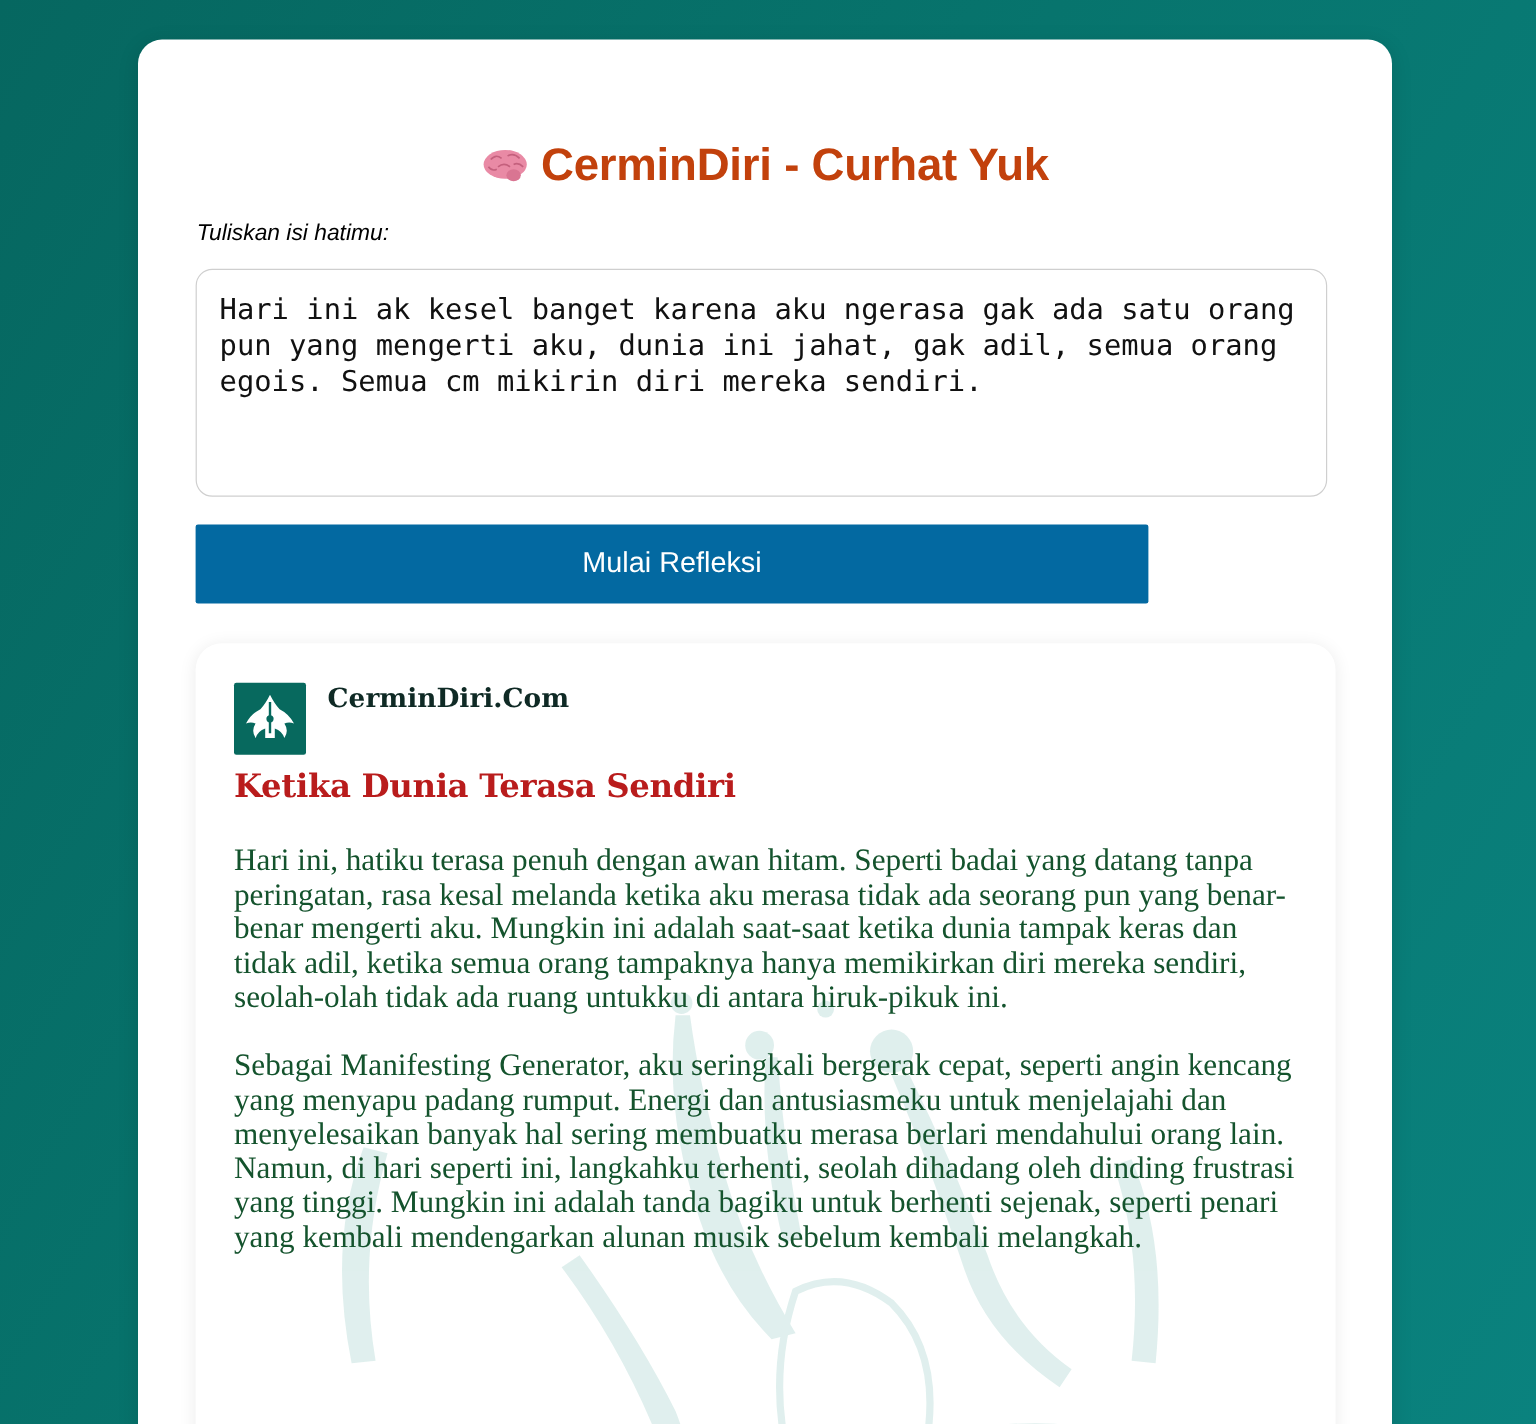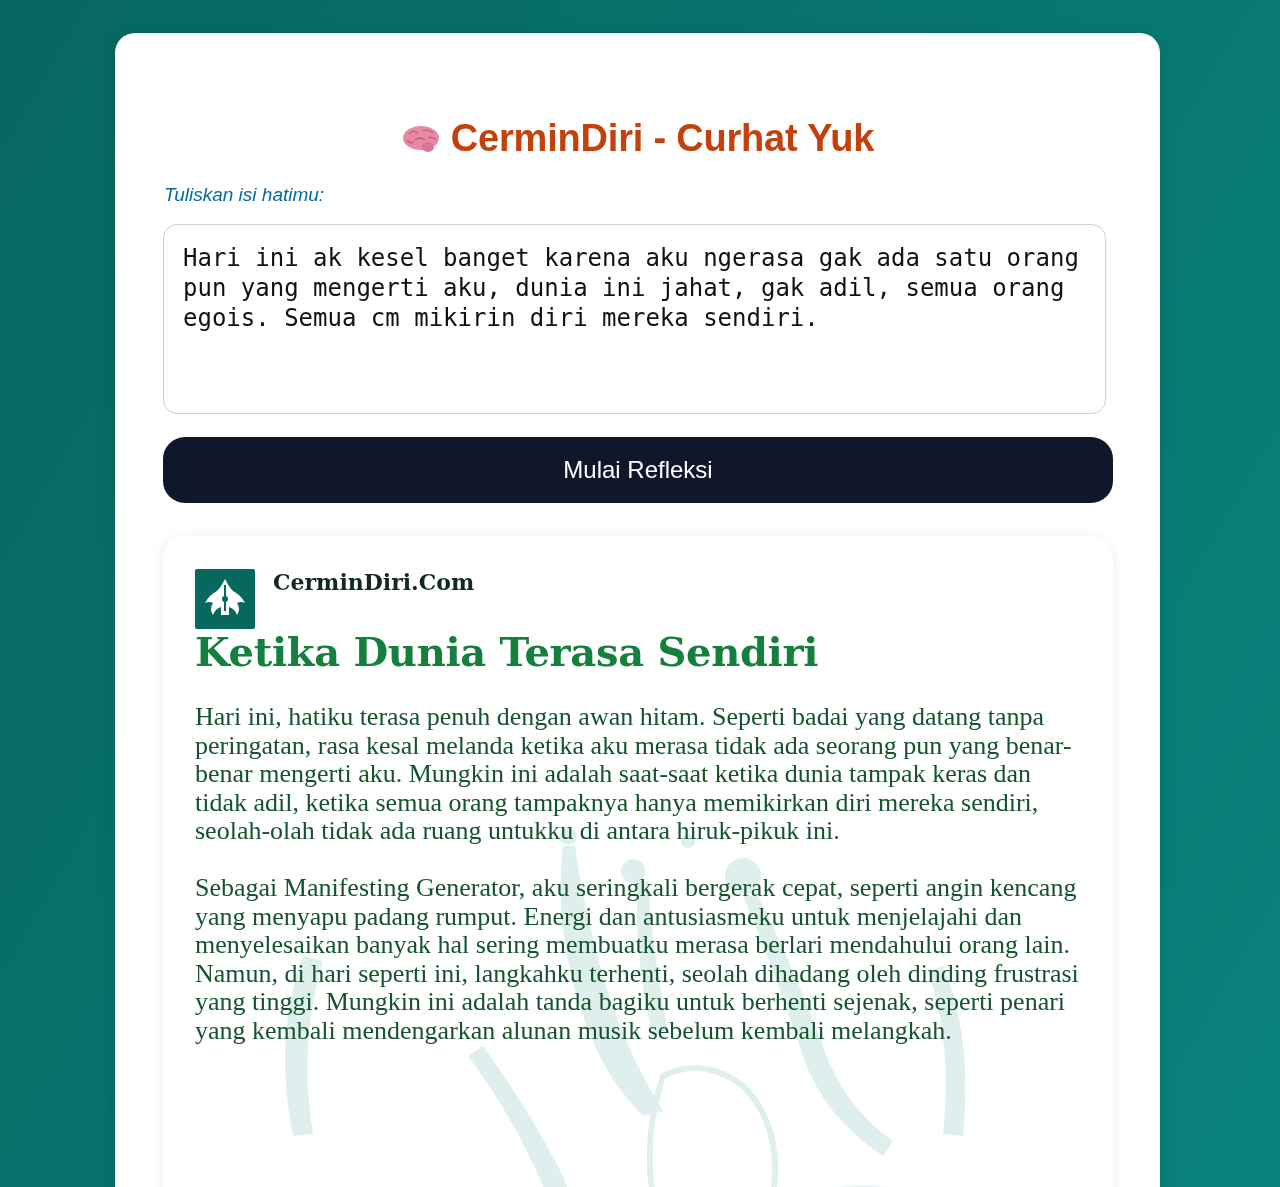--- a/index.html
+++ b/index.html
@@ -31,44 +31,44 @@
       display: inline-block;
       width: 40px; height: 30px;
       vertical-align: -3px;
       margin-right: 10px;
     }
     .input-label {
       position: absolute;
       left: 49px; top: 151px;
       font-style: italic;
       font-size: 19px;
-      color: #0369a1;
+      color: #000000;
     }
     .curhat-textarea {
       position: absolute;
       left: 48px; top: 191px;
       width: 943px; height: 190px;
       border: 1.5px solid #cfcfcf;
       border-radius: 14px;
       padding: 18px 19px;
       font-family: "DejaVu Sans Mono", "Liberation Mono", monospace;
       font-size: 24px;
       line-height: 30px;
       color: #111;
       resize: none;
       background: #fff;
       outline: none;
     }
     .start-button {
       position: absolute;
       left: 48px; top: 404px;
-      width: 950px; height: 66px;
+      width: 794px; height: 66px;
       border: none;
-      border-radius: 22px;
-      background: #0f172a;
+      border-radius: 2px;
+      background: #0369a1;
       color: #ffffff;
       font-family: "Liberation Sans", sans-serif;
       font-size: 24px;
       cursor: pointer;
     }
     .result-card {
       position: absolute;
       left: 48px; top: 503px;
       width: 950px; height: 720px;
       background: #ffffff;
@@ -96,25 +96,25 @@
     }
     .brand-name {
       margin-left: 18px;
       font-family: "DejaVu Serif", "Liberation Serif", serif;
       font-weight: bold;
       font-size: 22px;
       color: #0f2a25;
     }
     .article-title {
       position: absolute;
-      left: 32px; top: 92px;
+      left: 32px; top: 104px;
       font-family: "DejaVu Serif", "Liberation Serif", serif;
       font-weight: bold;
-      font-size: 40px;
-      color: #15803d;
+      font-size: 27px;
+      color: #b91c1c;
       letter-spacing: -0.3px;
     }
     .article-body {
       position: absolute;
       left: 32px; top: 167px;
       width: 890px;
       font-family: "Liberation Serif", "DejaVu Serif", serif;
       font-size: 26px;
       line-height: 28.5px;
       color: #14532d;

